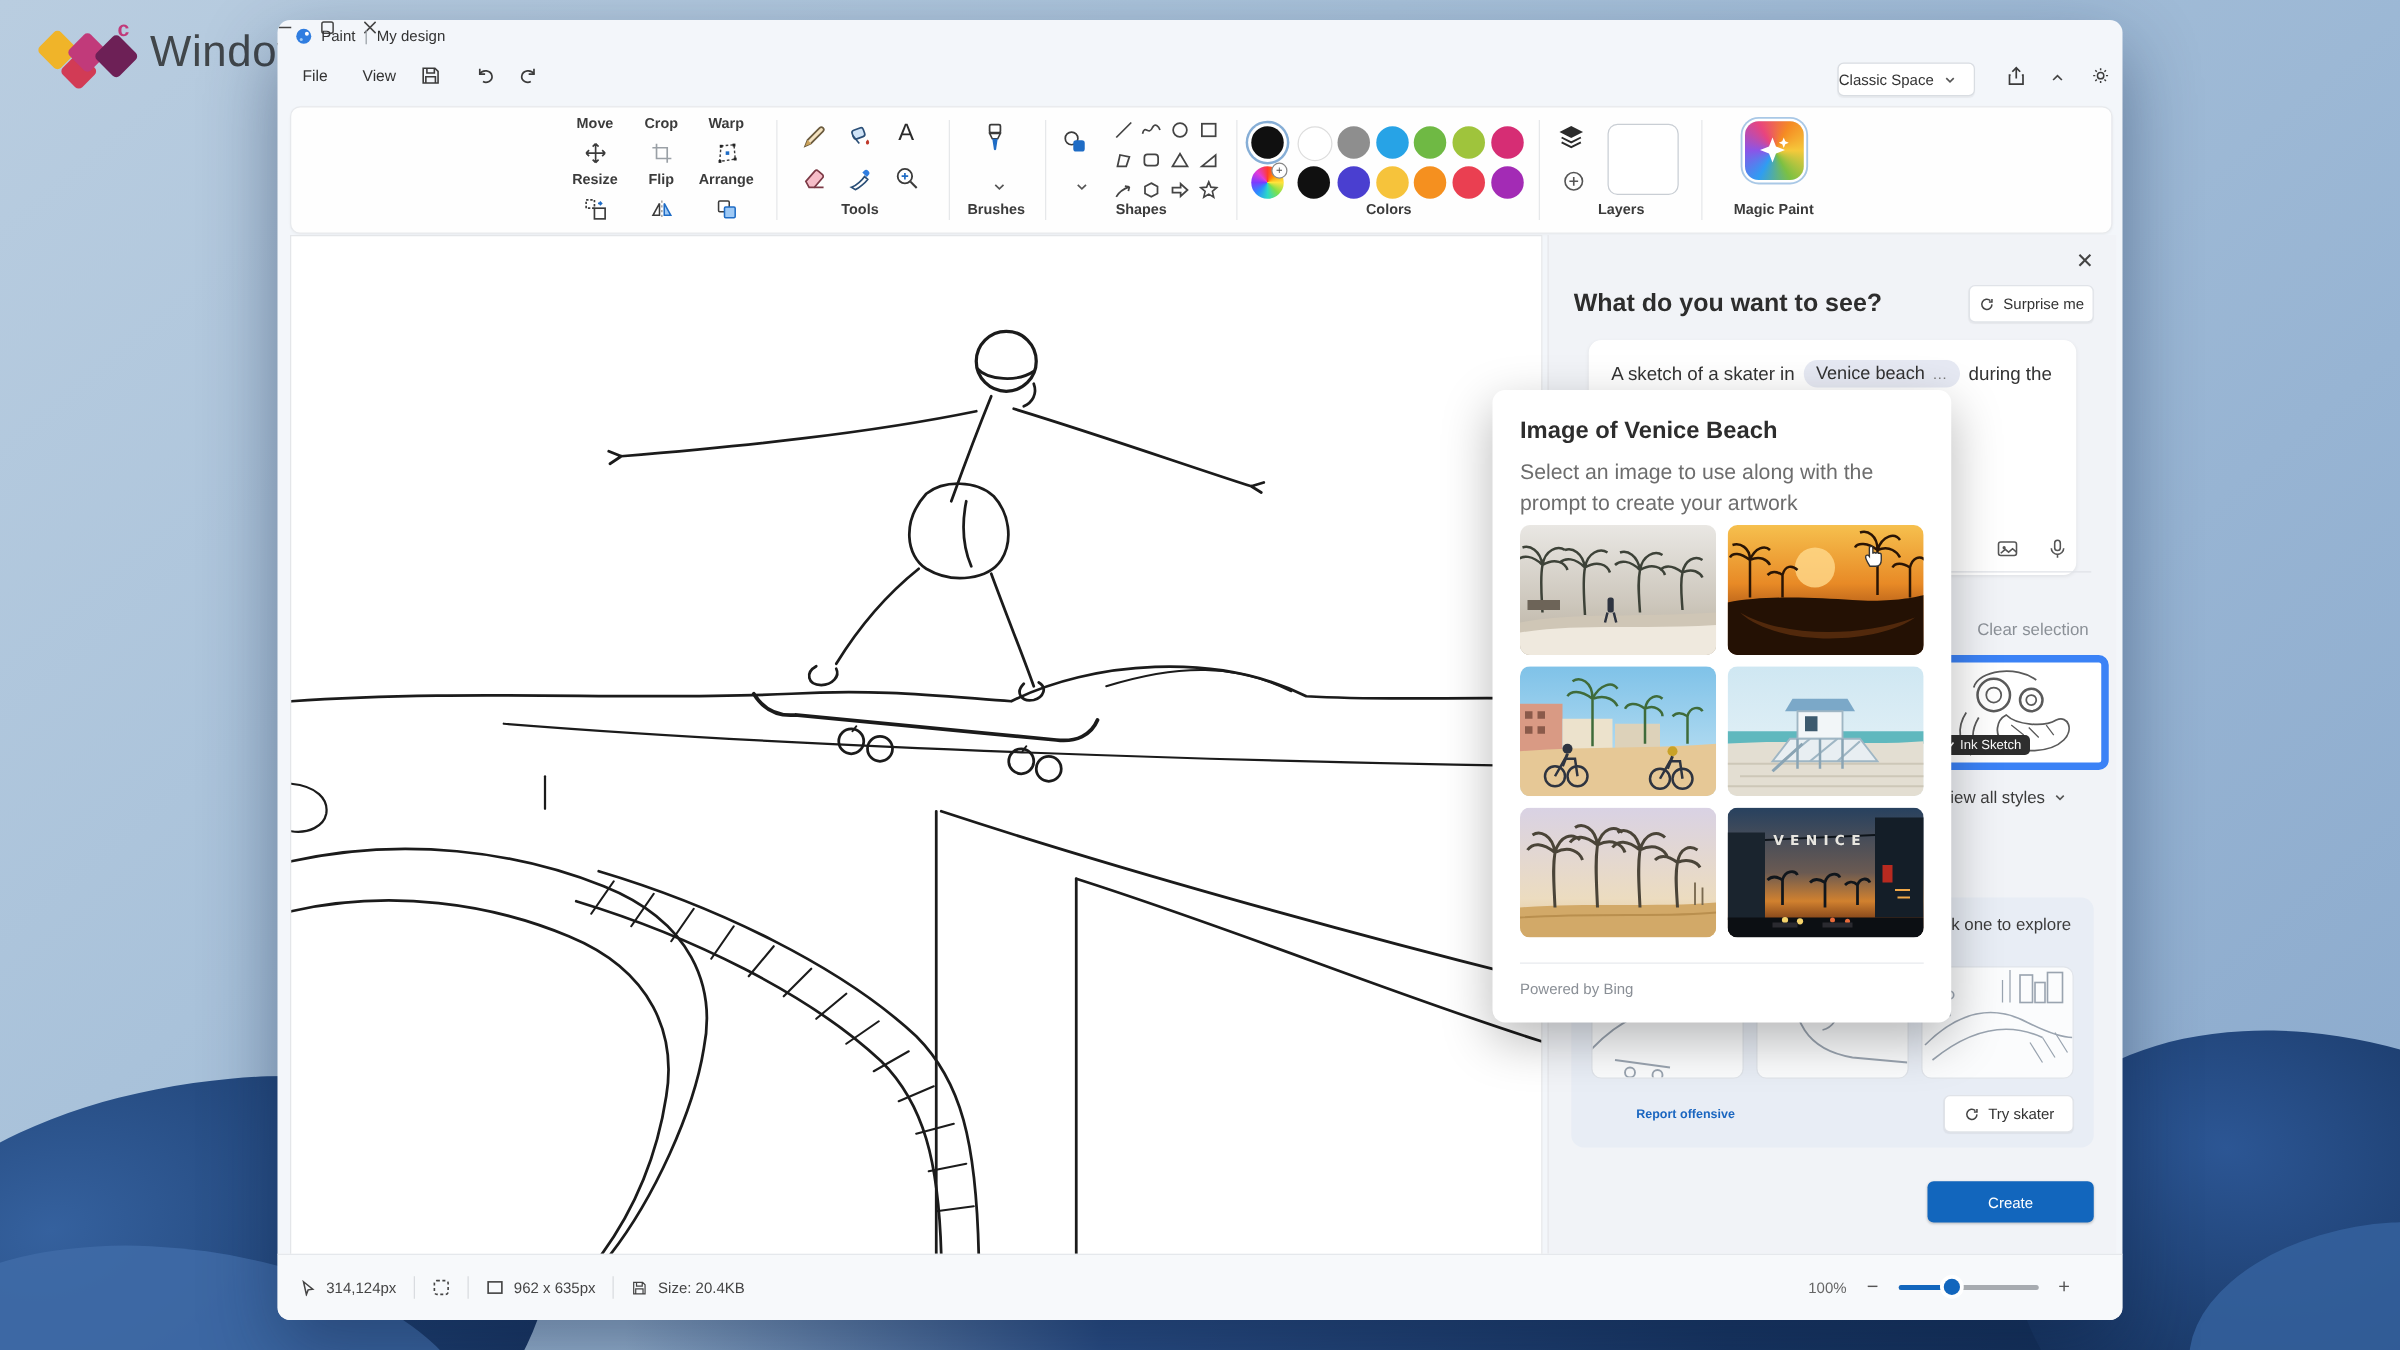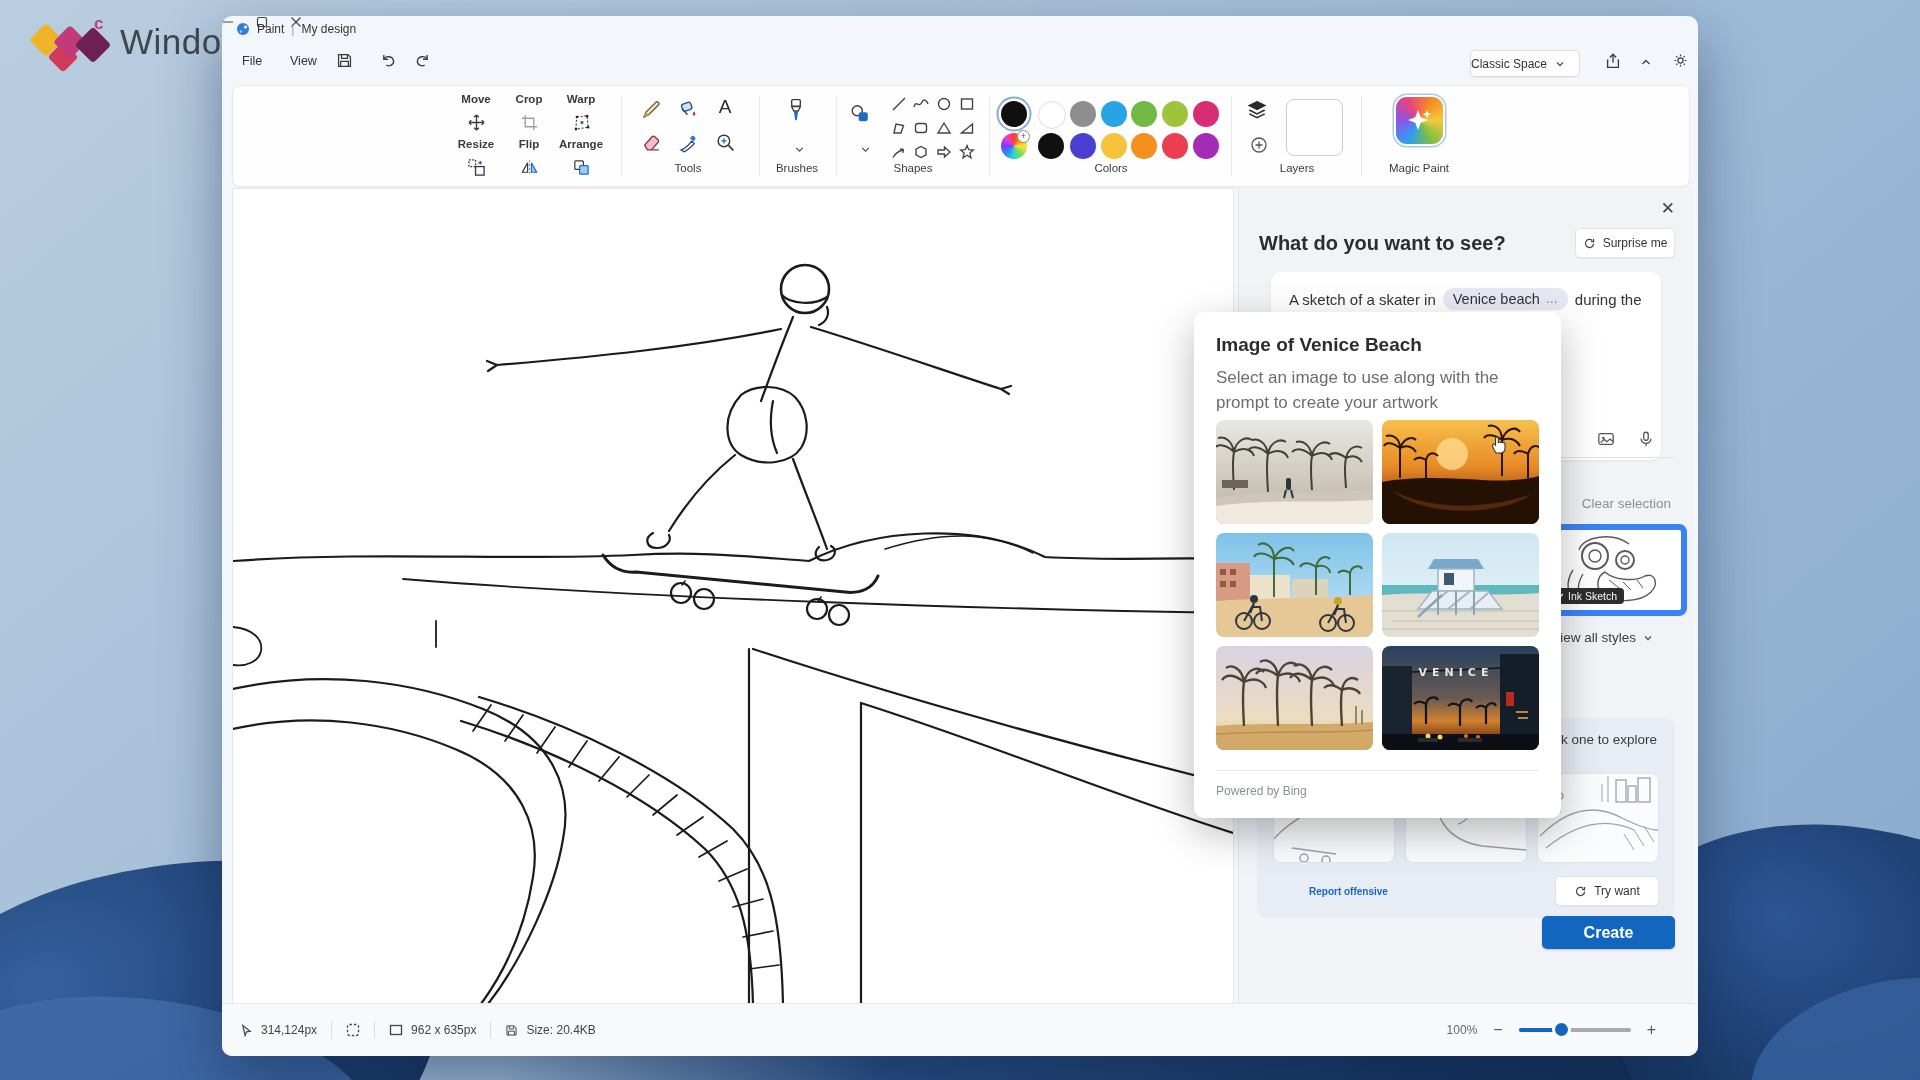--- a/index.html
+++ b/index.html
@@ -39,21 +39,21 @@
   .menu-item{position:absolute;top:8px;font-size:12.5px;color:#333;padding:2px 6px;border-radius:4px;}
   .qicon{position:absolute;top:8px;}
   .theme-btn{position:absolute;left:1248px;top:6px;width:108px;height:25px;background:#fff;border:1px solid #d9dde2;
      border-radius:5px;display:flex;align-items:center;gap:8px;font-size:12px;color:#333;
      box-shadow:0 1px 1px rgba(0,0,0,.05);}
 
   
   .ribbon{left:10px;top:69px;width:1456px;height:100px;background:#fefefe;border:1px solid #e7e9ec;
      border-radius:8px;box-shadow:0 1px 2px rgba(0,0,0,.04);}
   .rdiv{position:absolute;top:10px;width:1px;height:80px;background:#e6e8ea;}
-  .rlabel{position:absolute;font-size:11.5px;color:#3b3b3b;text-align:center;}
+  .rlabel{position:absolute;font-size:11.5px;color:#3b3b3b;text-align:center;font-weight:bold;}
   .tcol{position:absolute;width:56px;text-align:center;}
   .tcol .lab{font-size:11.5px;color:#3b3b3b;height:16px;font-weight:bold;}
   .tcol .ic{height:26px;display:flex;align-items:center;justify-content:center;}
   .tool-ic{position:absolute;width:22px;height:22px;display:flex;align-items:center;justify-content:center;}
   .swatch{position:absolute;width:26px;height:26px;border-radius:50%;}
   .swatch.sel{box-shadow:0 0 0 2.5px #fff,0 0 0 4.5px #86aed6;}
   .swatch.white{border:1px solid #ddd;}
   .wheel{background:conic-gradient(#ff3b30,#ff9500,#ffe33b,#7ee04b,#2bd9c8,#2b8cff,#7b3bff,#e23bd9,#ff3b30);}
   .wheel-plus{position:absolute;width:11px;height:11px;border-radius:50%;background:#fff;border:1px solid #888;
      font-size:9px;line-height:10px;text-align:center;color:#555;}
@@ -84,22 +84,22 @@
   .style-thumb{position:absolute;left:298px;top:336px;width:138px;height:80px;background:#fff;border-radius:8px;
      border:6px solid #3b82f6;overflow:hidden;}
   .style-badge{position:absolute;left:6px;bottom:6px;background:#2e2e2e;color:#fff;font-size:10.5px;border-radius:4px;
      padding:2px 7px;display:flex;gap:4px;align-items:center;}
   .view-styles{position:absolute;right:40px;top:442px;font-size:13.5px;color:#3c3c3c;display:flex;gap:7px;align-items:center;}
   .results{position:absolute;left:18px;top:530px;width:418px;height:200px;background:#e8edf5;border-radius:10px;}
   .results-h{position:absolute;right:18px;top:14px;font-size:13.5px;color:#3c3c3c;}
   .rthumb{position:absolute;top:55px;width:120px;height:88px;background:#fbfcfd;border-radius:8px;border:1px solid #e0e4ea;overflow:hidden;}
   .report{position:absolute;left:52px;top:168px;font-size:10px;color:#1a66c0;font-weight:600;}
   .tryagain{position:absolute;right:16px;top:158px;width:102px;height:28px;}
-  .create-btn{position:absolute;left:303px;top:728px;width:133px;height:33px;background:#1266bd;border-radius:5px;
-     color:#fff;font-size:16px;font-weight:700;display:flex;align-items:center;justify-content:center;
+  .create-btn{position:absolute;left:303px;top:757px;width:133px;height:33px;background:#1266bd;border-radius:5px;
+     color:#fff;font-size:12px;font-weight:400;display:flex;align-items:center;justify-content:center;
      box-shadow:0 1px 2px rgba(0,0,0,.2);}
 
   
   .popup{left:1194px;top:312px;width:367px;height:506px;background:#fff;border-radius:10px;z-index:50;
      box-shadow:0 14px 40px rgba(0,0,0,.28);}
   .popup-h{position:absolute;left:22px;top:22px;font-size:19px;font-weight:700;color:#2d2d2d;}
   .popup-sub{position:absolute;left:22px;top:54px;width:310px;font-size:17px;color:#6d6d6d;line-height:1.45;}
   .pimg{position:absolute;width:157px;height:104px;border-radius:8px;overflow:hidden;}
   .powered{position:absolute;left:22px;top:472px;font-size:12px;color:#8a8f96;}
   .popdiv{position:absolute;left:22px;top:458px;width:323px;height:1px;background:#e8eaee;}
@@ -595,21 +595,21 @@
               <circle cx="22" cy="22" r="3"></circle>
               <path d="M22,25 v14" stroke-width="1"></path>
             </svg>
         </div>
         <div class="report">Report offensive</div>
         <div class="btn tryagain">
           <svg width="13" height="13" viewBox="0 0 16 16">
               <path d="M13,8 a5,5 0 1 1 -1.6,-3.7" fill="none" stroke="#444" stroke-width="1.5"></path>
               <path d="M13,2.6 v3 h-3" fill="none" stroke="#444" stroke-width="1.5"></path>
             </svg>
-          <span>Try want</span>
+          <span>Try skater</span>
         </div>
       </div>
 
       <div class="create-btn">Create</div>
     </div>
 
     <div class="abs statusbar">
       <div class="sb-item">
         <svg width="13" height="13" viewBox="0 0 14 14">
             <path d="M3,1.5 L11,8 L7,8.5 L5.5,12.5 Z" fill="none" stroke="#444" stroke-width="1.3"></path>

